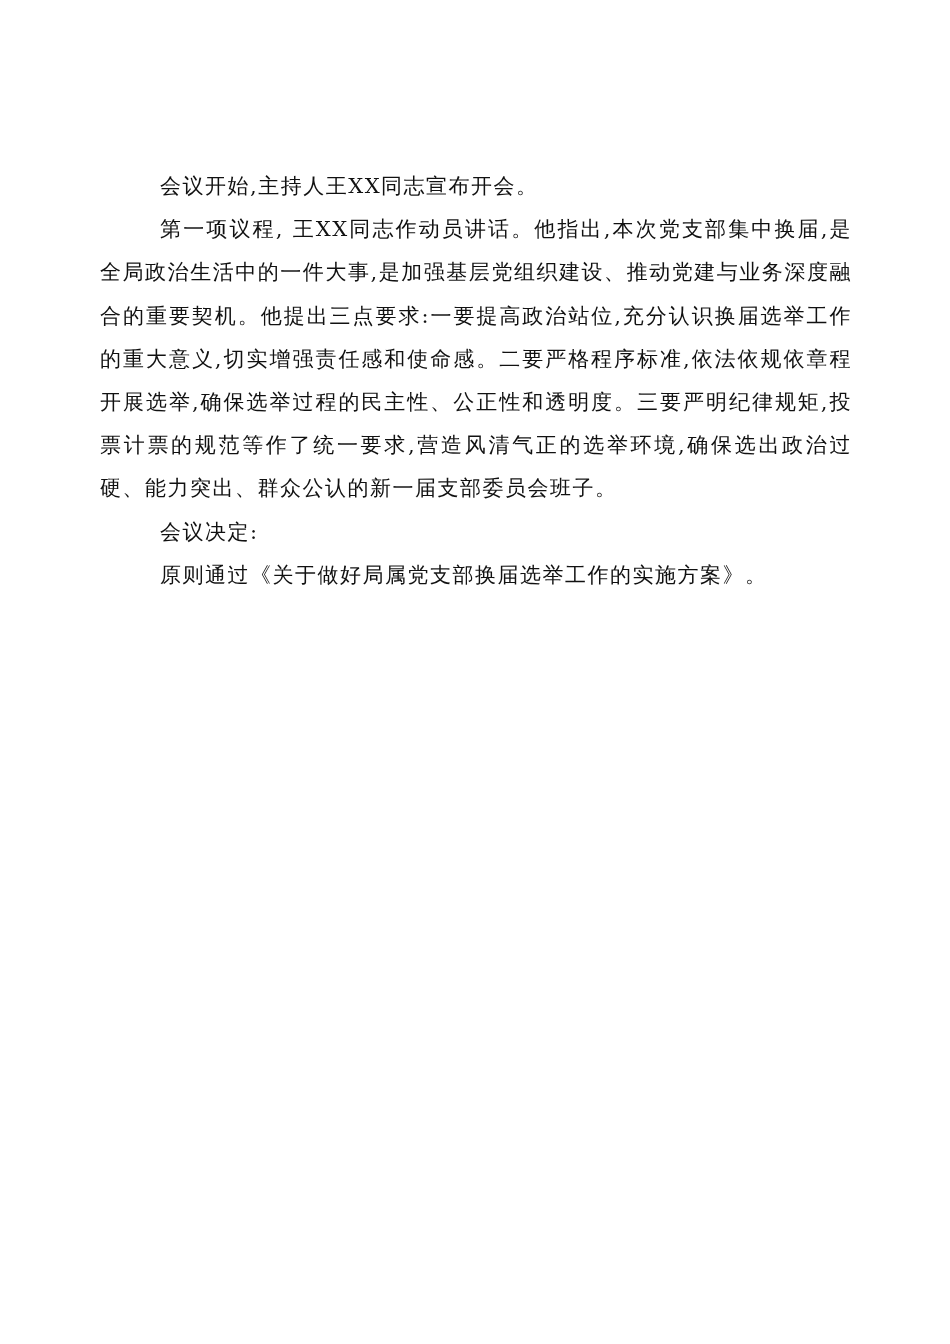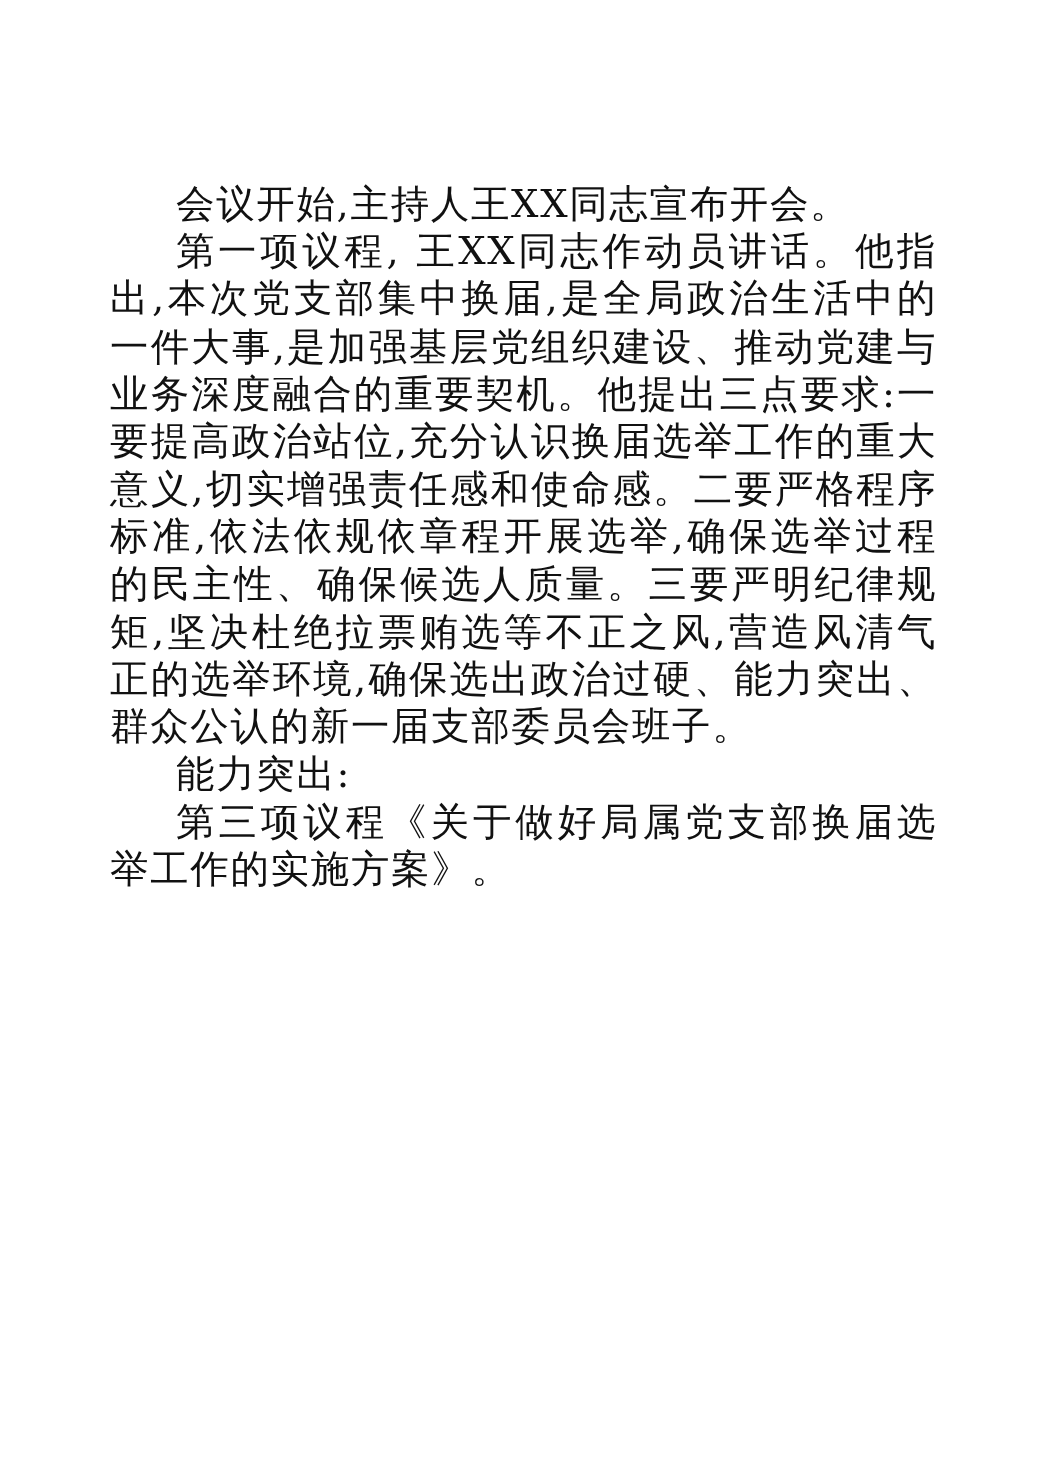--- a/index.html
+++ b/index.html
@@ -3,33 +3,33 @@
 <meta charset="utf-8">
 <style>
   html, body { margin: 0; padding: 0; background: #ffffff; }
   body { width: 950px; height: 1344px; position: relative; overflow: hidden; }
   .page {
     position: absolute;
     left: 100px;
     top: 165px;
     width: 752px;
     font-family: "DejaVu Serif", "Liberation Serif", serif;
-    font-size: 35px;
+    font-size: 21px;
     color: #111111;
     line-height: 43.2px;
   }
   .para {
     margin: 0;
     text-indent: 60px;
     text-align: justify;
     text-justify: inter-character;
     letter-spacing: 1.5px;
   }
 </style>
 </head>
 <body>
 
 <div class="page">
   <p class="para">会议开始,主持人王XX同志宣布开会。</p>
-  <p class="para">第一项议程, 王XX同志作动员讲话。他指出,本次党支部集中换届,是全局政治生活中的一件大事,是加强基层党组织建设、推动党建与业务深度融合的重要契机。他提出三点要求:一要提高政治站位,充分认识换届选举工作的重大意义,切实增强责任感和使命感。二要严格程序标准,依法依规依章程开展选举,确保选举过程的民主性、确保候选人质量。三要严明纪律规矩,坚决杜绝拉票贿选等不正之风,营造风清气正的选举环境,确保选出政治过硬、能力突出、群众公认的新一届支部委员会班子。</p>
-  <p class="para">能力突出:</p>
-  <p class="para">第三项议程《关于做好局属党支部换届选举工作的实施方案》。</p>
+  <p class="para">第一项议程, 王XX同志作动员讲话。他指出,本次党支部集中换届,是全局政治生活中的一件大事,是加强基层党组织建设、推动党建与业务深度融合的重要契机。他提出三点要求:一要提高政治站位,充分认识换届选举工作的重大意义,切实增强责任感和使命感。二要严格程序标准,依法依规依章程开展选举,确保选举过程的民主性、公正性和透明度。三要严明纪律规矩,投票计票的规范等作了统一要求,营造风清气正的选举环境,确保选出政治过硬、能力突出、群众公认的新一届支部委员会班子。</p>
+  <p class="para">会议决定:</p>
+  <p class="para">原则通过《关于做好局属党支部换届选举工作的实施方案》。</p>
 </div>
 
 </body></html>

